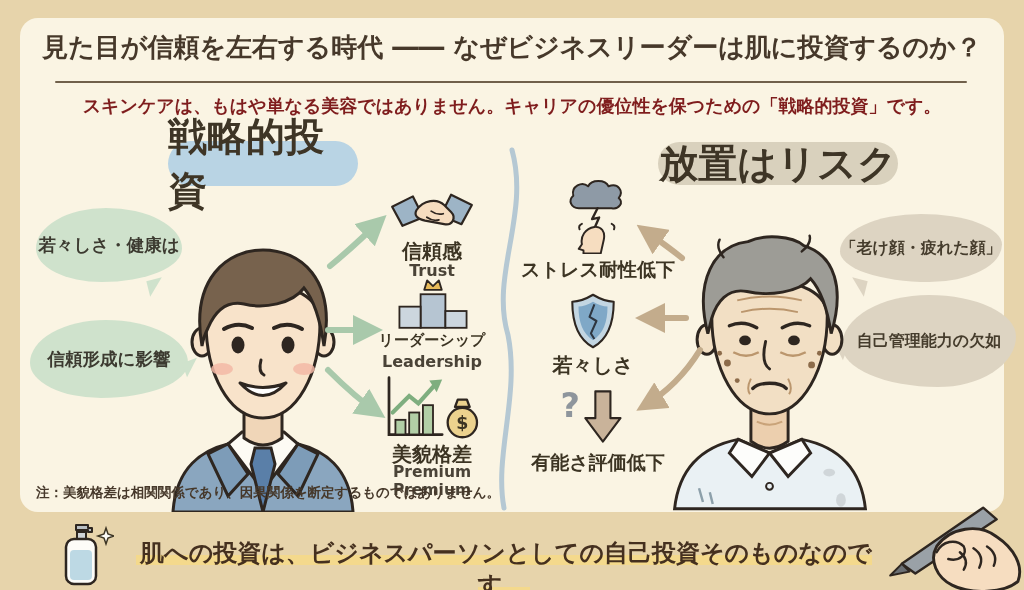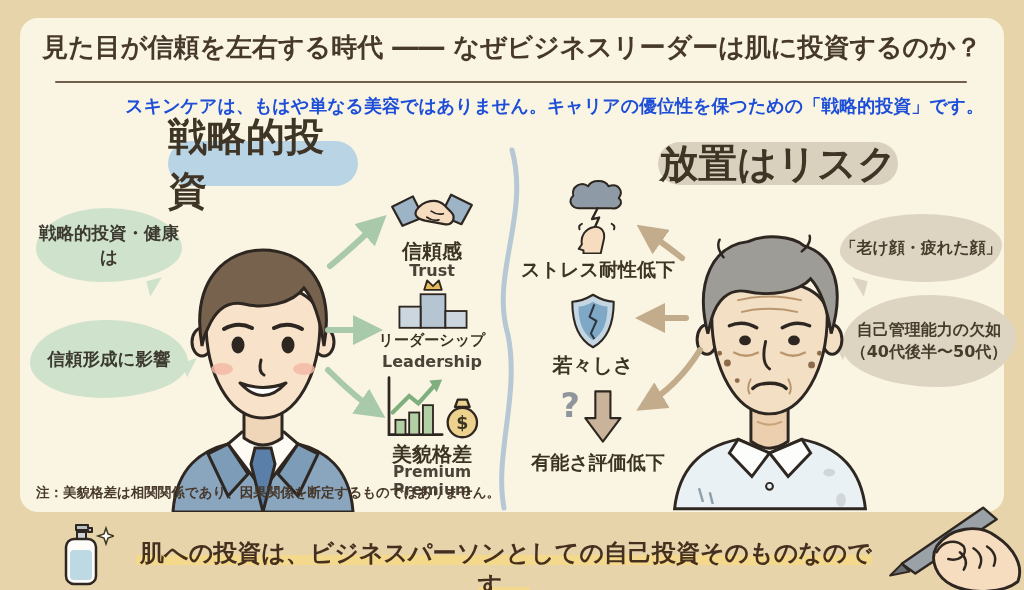--- a/index.html
+++ b/index.html
@@ -13,21 +13,21 @@
   html,body{width:1024px;height:590px;overflow:hidden;}
   body{
     position:relative;background:var(--outer-bg);
     font-family:"DejaVu Sans","Liberation Sans",sans-serif;
     color:var(--text-dark);
   }
   .abs{position:absolute;}
   .card{left:20px;top:18px;width:984px;height:494px;background:var(--card-bg);border-radius:18px;}
   .title{left:30px;top:30px;width:964px;text-align:center;font-size:26px;font-weight:700;letter-spacing:0;}
   .title-rule{left:55px;top:81px;width:912px;height:2px;background:#70604b;border-radius:2px;}
-  .subtitle{left:40px;top:94px;width:944px;text-align:right;font-size:18px;font-weight:600;color:#1d4ed8;}
+  .subtitle{left:40px;top:94px;width:944px;text-align:center;font-size:18px;font-weight:600;color:#7f1d1d;}
   .badge{display:flex;align-items:center;justify-content:center;font-weight:700;font-size:39px;border-radius:24px;color:#3e3526;}
   .badge-invest{left:168px;top:141px;width:190px;height:45px;background:var(--badge-invest);}
   .badge-risk{left:658px;top:142px;width:240px;height:43px;background:var(--badge-risk);}
   .bubble{display:flex;flex-direction:column;align-items:center;justify-content:center;
     font-weight:700;text-align:center;line-height:1.38;}
   .bubble .tail{position:absolute;width:0;height:0;}
   .bg{background:var(--bubble-green);color:#3c3a30;border-radius:48% 52% 55% 45% / 55% 55% 45% 45%;font-size:17.5px;}
   .bt{background:var(--bubble-tan);color:#453c2c;border-radius:50% 50% 45% 55% / 55% 45% 55% 45%;font-size:16px;}
   .bubble-g1{left:36px;top:208px;width:146px;height:74px;}
   .bubble-g1 .tail{right:18px;bottom:-13px;border-left:16px solid var(--bubble-green);border-bottom:16px solid transparent;transform:rotate(-14deg);}
@@ -50,35 +50,34 @@
 <div class="abs card"></div>
 
 <div class="abs title">見た目が信頼を左右する時代 ―― なぜビジネスリーダーは肌に投資するのか？</div>
 <div class="abs title-rule"></div>
 <div class="abs subtitle">スキンケアは、もはや単なる美容ではありません。キャリアの優位性を保つための「戦略的投資」です。</div>
 
 <div class="abs badge badge-invest">戦略的投資</div>
 <div class="abs badge badge-risk">放置はリスク</div>
 
 <div class="abs bubble bg bubble-g1">
-  <div>戦略的投資・健康は</div>
+  <div>若々しさ・健康は</div>
   <i class="tail"></i>
 </div>
 <div class="abs bubble bg bubble-g2">
   <div>信頼形成に影響</div>
   <i class="tail"></i>
 </div>
 
 <div class="abs bubble bt bubble-t1">
   <div>「老け顔・疲れた顔」</div>
   <i class="tail"></i>
 </div>
 <div class="abs bubble bt bubble-t2">
   <div>自己管理能力の欠如</div>
-  <div>（40代後半〜50代）</div>
   <i class="tail"></i>
 </div>
 
 <svg class="abs" style="left:148px;top:222px" width="230" height="290" viewBox="0 0 230 290">
   <path d="M25,290 C28,245 55,228 80,222 L115,236 L150,222 C175,228 202,245 205,290 Z" fill="#8aa6bf" stroke="#2e2620" stroke-width="3"></path>
   <path d="M80,222 L115,268 L150,222 L136,210 L94,210 Z" fill="#fdfbf4" stroke="#2e2620" stroke-width="3"></path>
   <path d="M80,222 L100,252 L80,274 L60,232 Z" fill="#7d9cb8" stroke="#2e2620" stroke-width="3"></path>
   <path d="M150,222 L130,252 L150,274 L170,232 Z" fill="#7d9cb8" stroke="#2e2620" stroke-width="3"></path>
   <path d="M107,226 L123,226 L127,242 L115,290 L103,242 Z" fill="#5a7fa8" stroke="#2e2620" stroke-width="3"></path>
   <path d="M96,182 L96,216 Q115,230 134,216 L134,182 Z" fill="#f0d6b8" stroke="#2e2620" stroke-width="3"></path>

